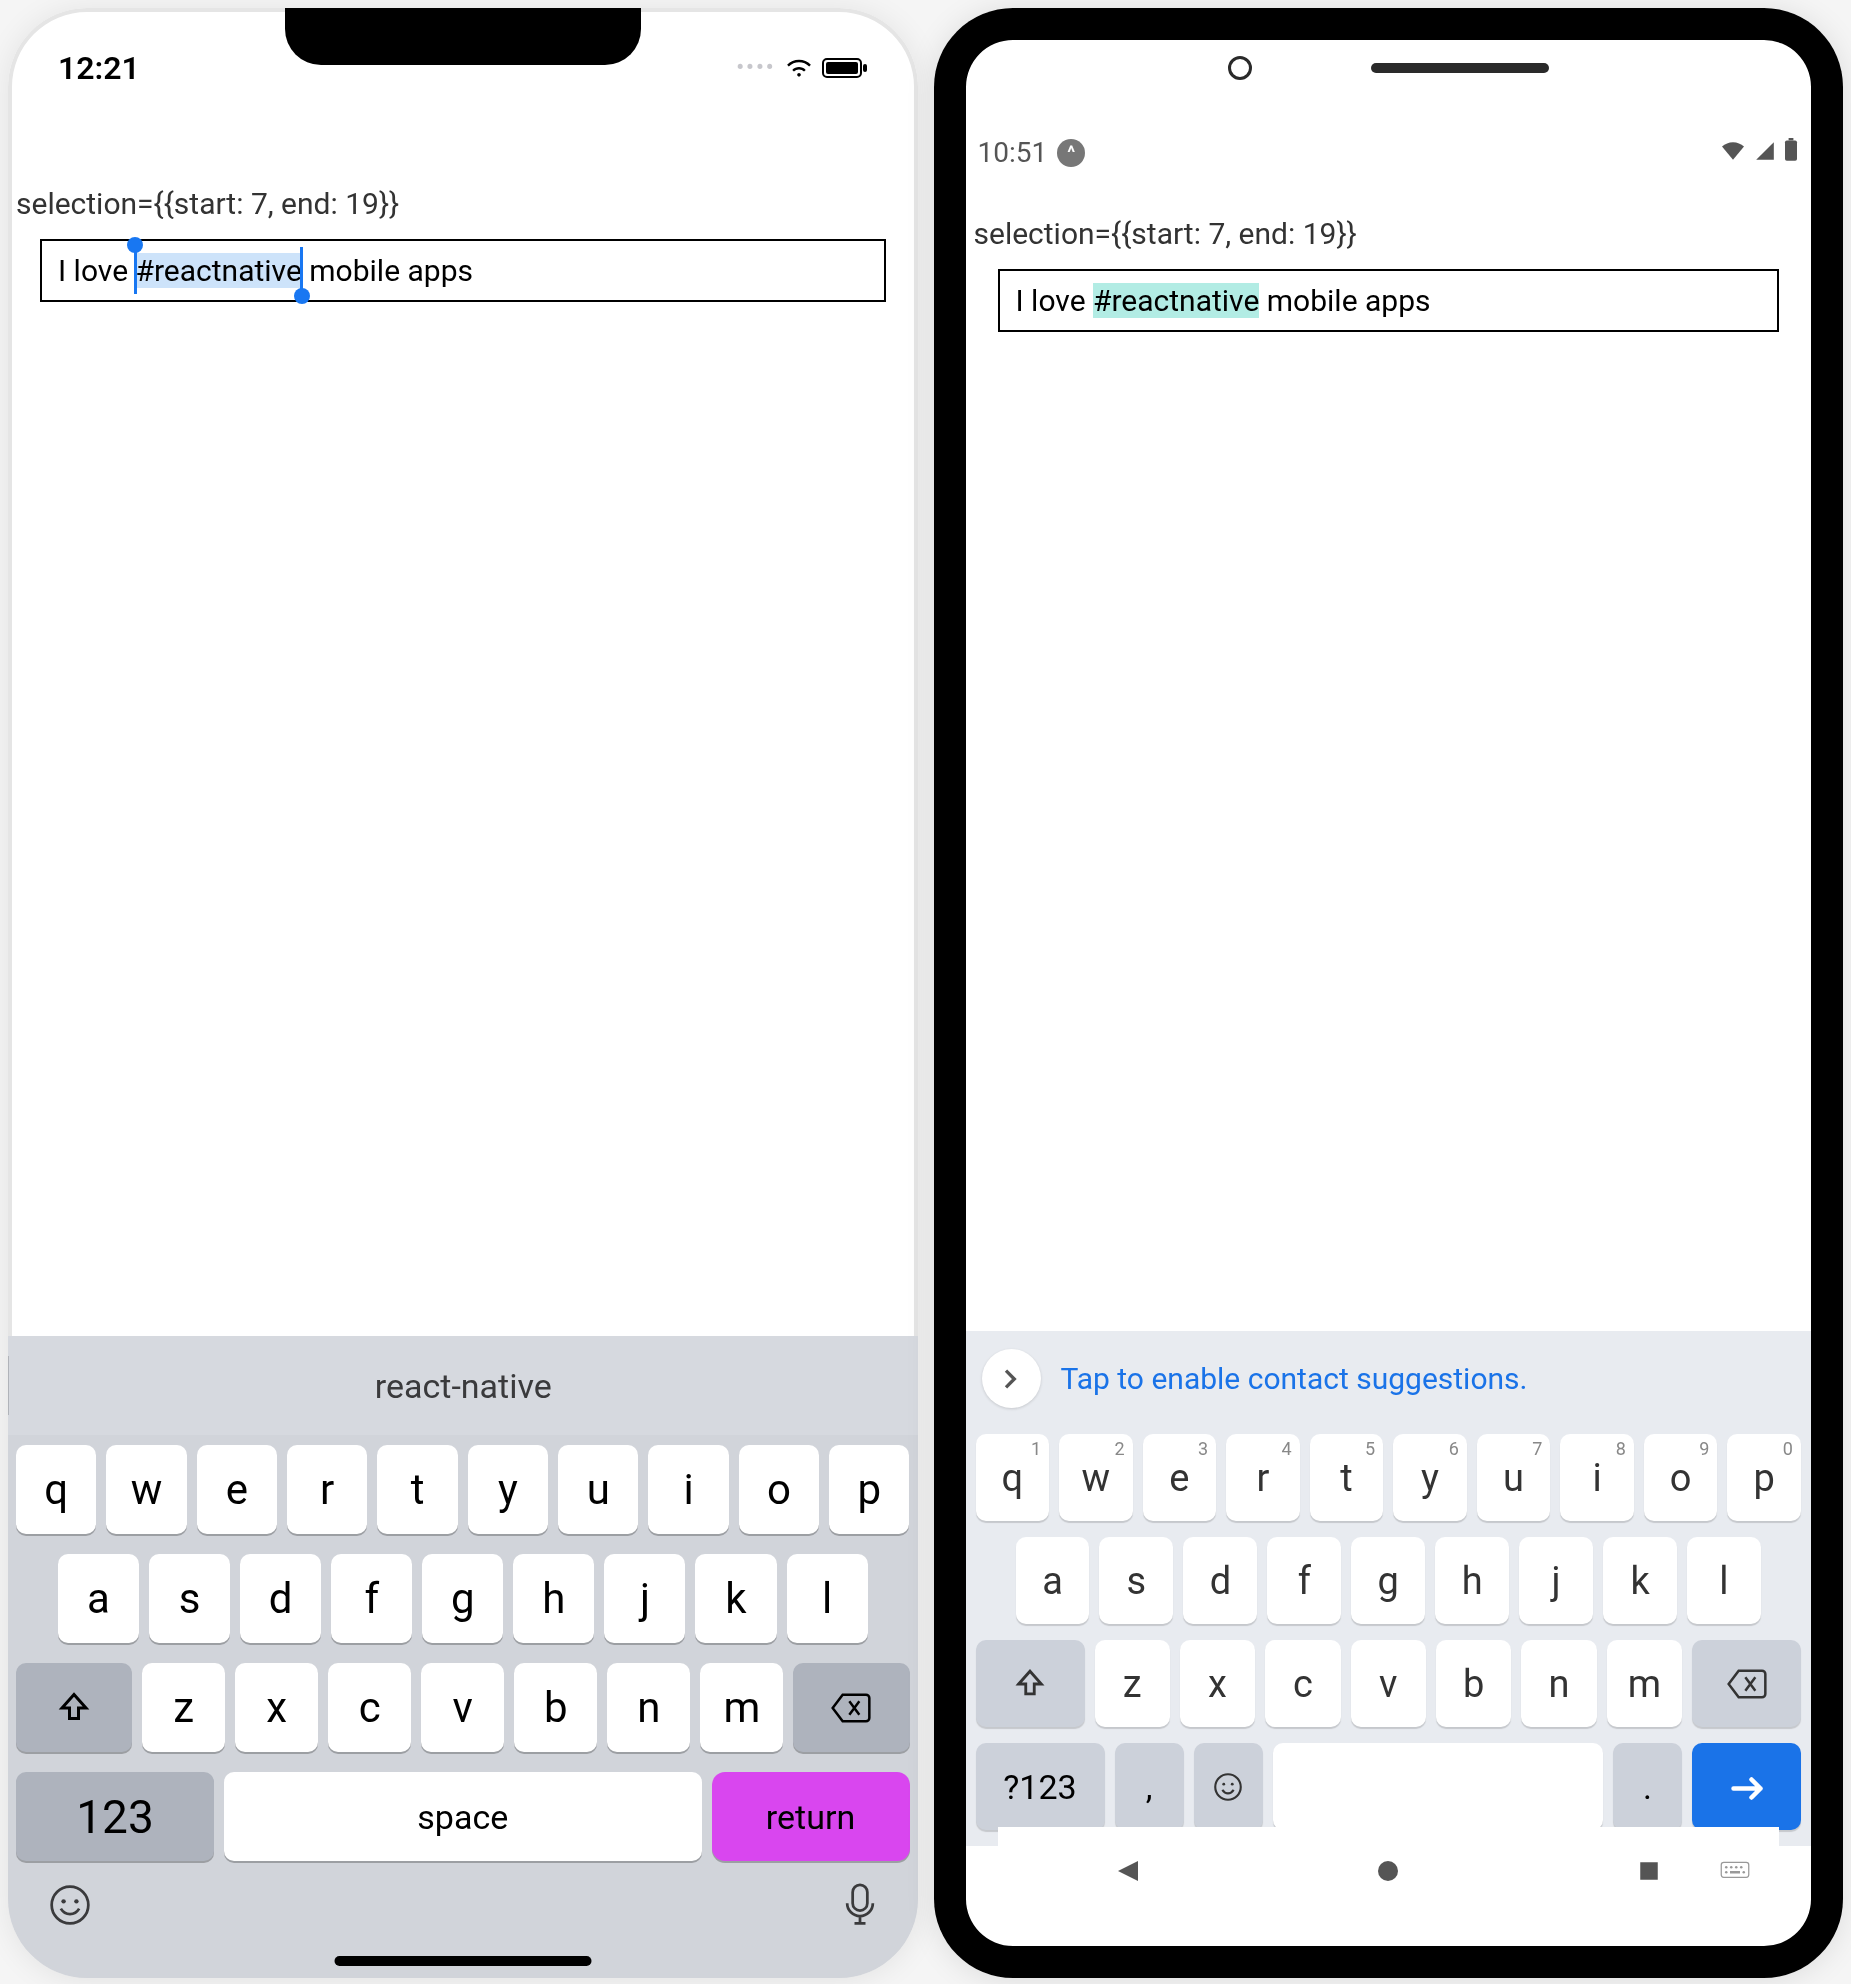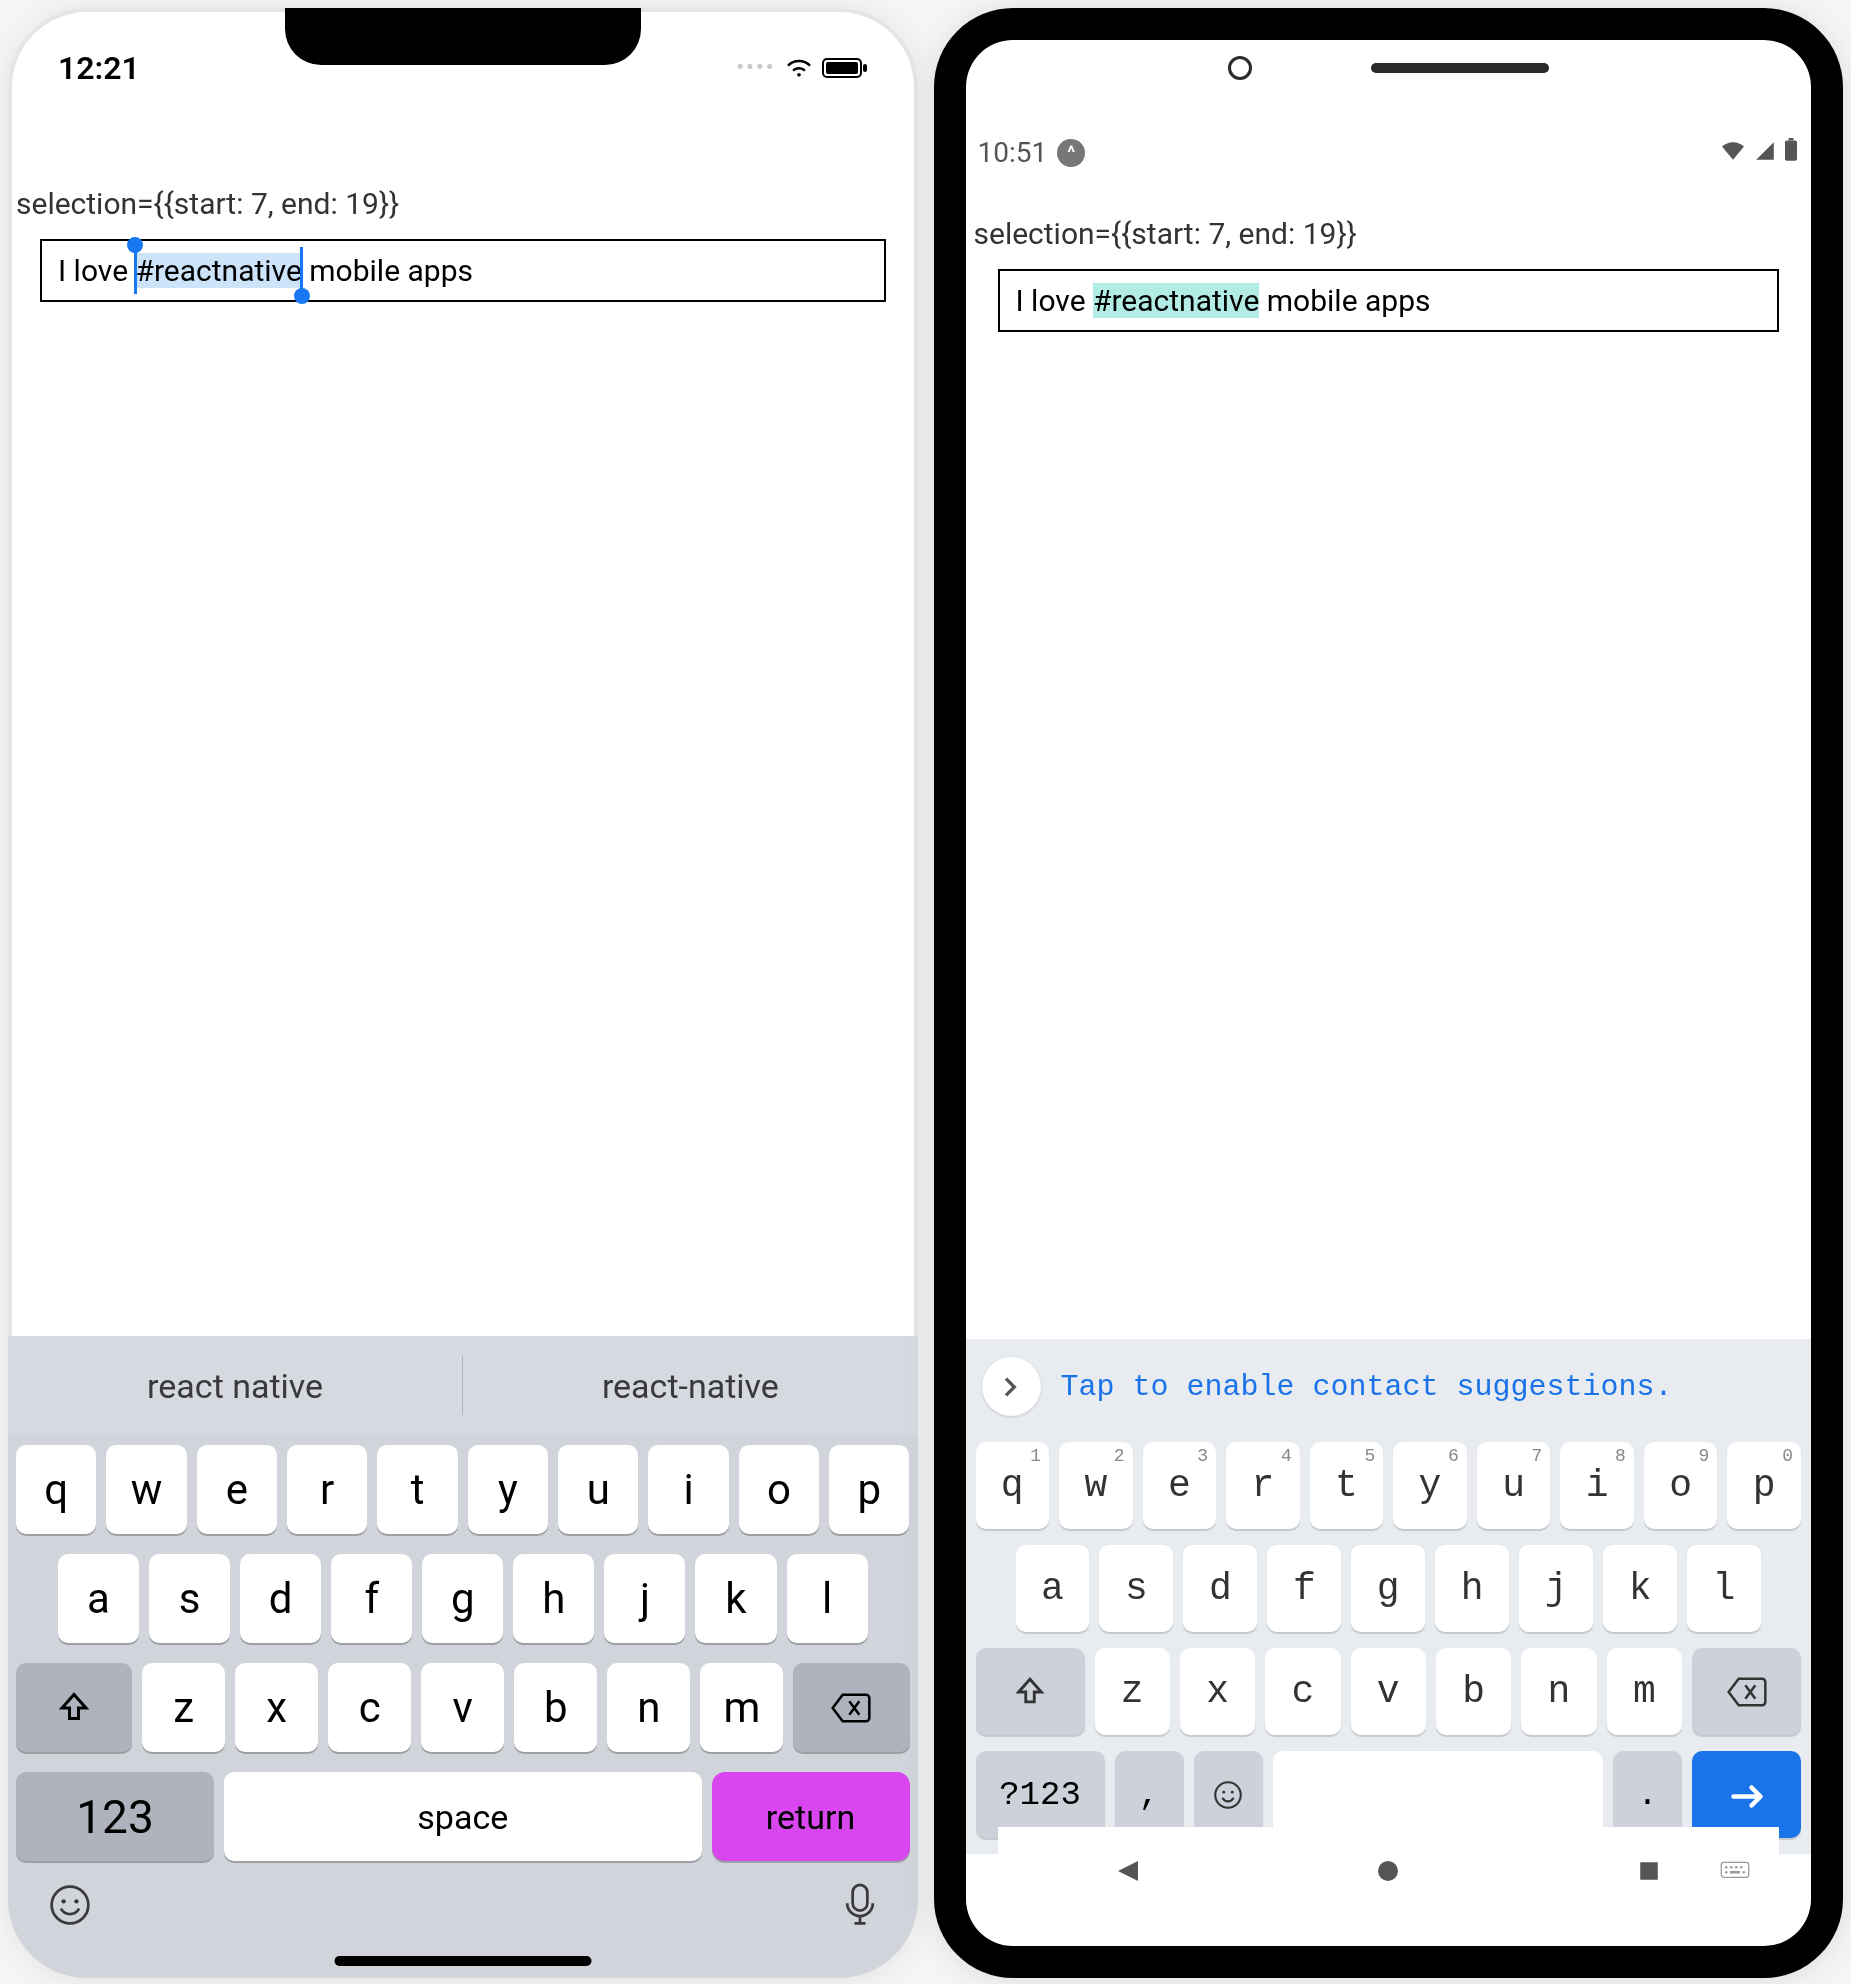--- a/index.html
+++ b/index.html
@@ -160,23 +160,22 @@
 .android .content {
   position:absolute;
   top:208px; left:32px; right:32px; bottom:32px;
 }
 .android .sel {
   background:#b2ece4;
 }
 
 
 .and-kb {
-  position:absolute; left:0; right:0; bottom:92px;
+  position:absolute; left:0; right:0; bottom:100px;
   background:#e8ebf0;
-  font-family:Liberation Mono, monospace;
 }
 .and-sugg {
   display:flex; align-items:center; height:95px; padding:0 16px; gap:20px;
 }
 .and-sugg .chev {
   width:59px; height:59px; border-radius:50%; background:#fff;
   display:flex; align-items:center; justify-content:center;
   box-shadow:0 1px 3px rgba(0,0,0,0.15);
   font-size:30px; color:#555;
 }
@@ -239,21 +238,20 @@
     <div class="selection-label">selection={{start: 7, end: 19}}</div>
     <div class="text-input-wrap">
       <span class="before">I love </span>
         <span class="sel">#reactnative<span class="dot-a"></span><span class="dot-b"></span></span>
         <span class="after"> mobile apps</span>
     </div>
   </div>
 
   <div class="ios-kb">
     <div class="ios-sugg">
-      <div>react native</div>
       <div class="divider"></div>
       <div>react-native</div>
     </div>
     <div class="kb-row">
       <div class="kb-key">q</div>
       <div class="kb-key">w</div>
       <div class="kb-key">e</div>
       <div class="kb-key">r</div>
       <div class="kb-key">t</div>
       <div class="kb-key">y</div>

